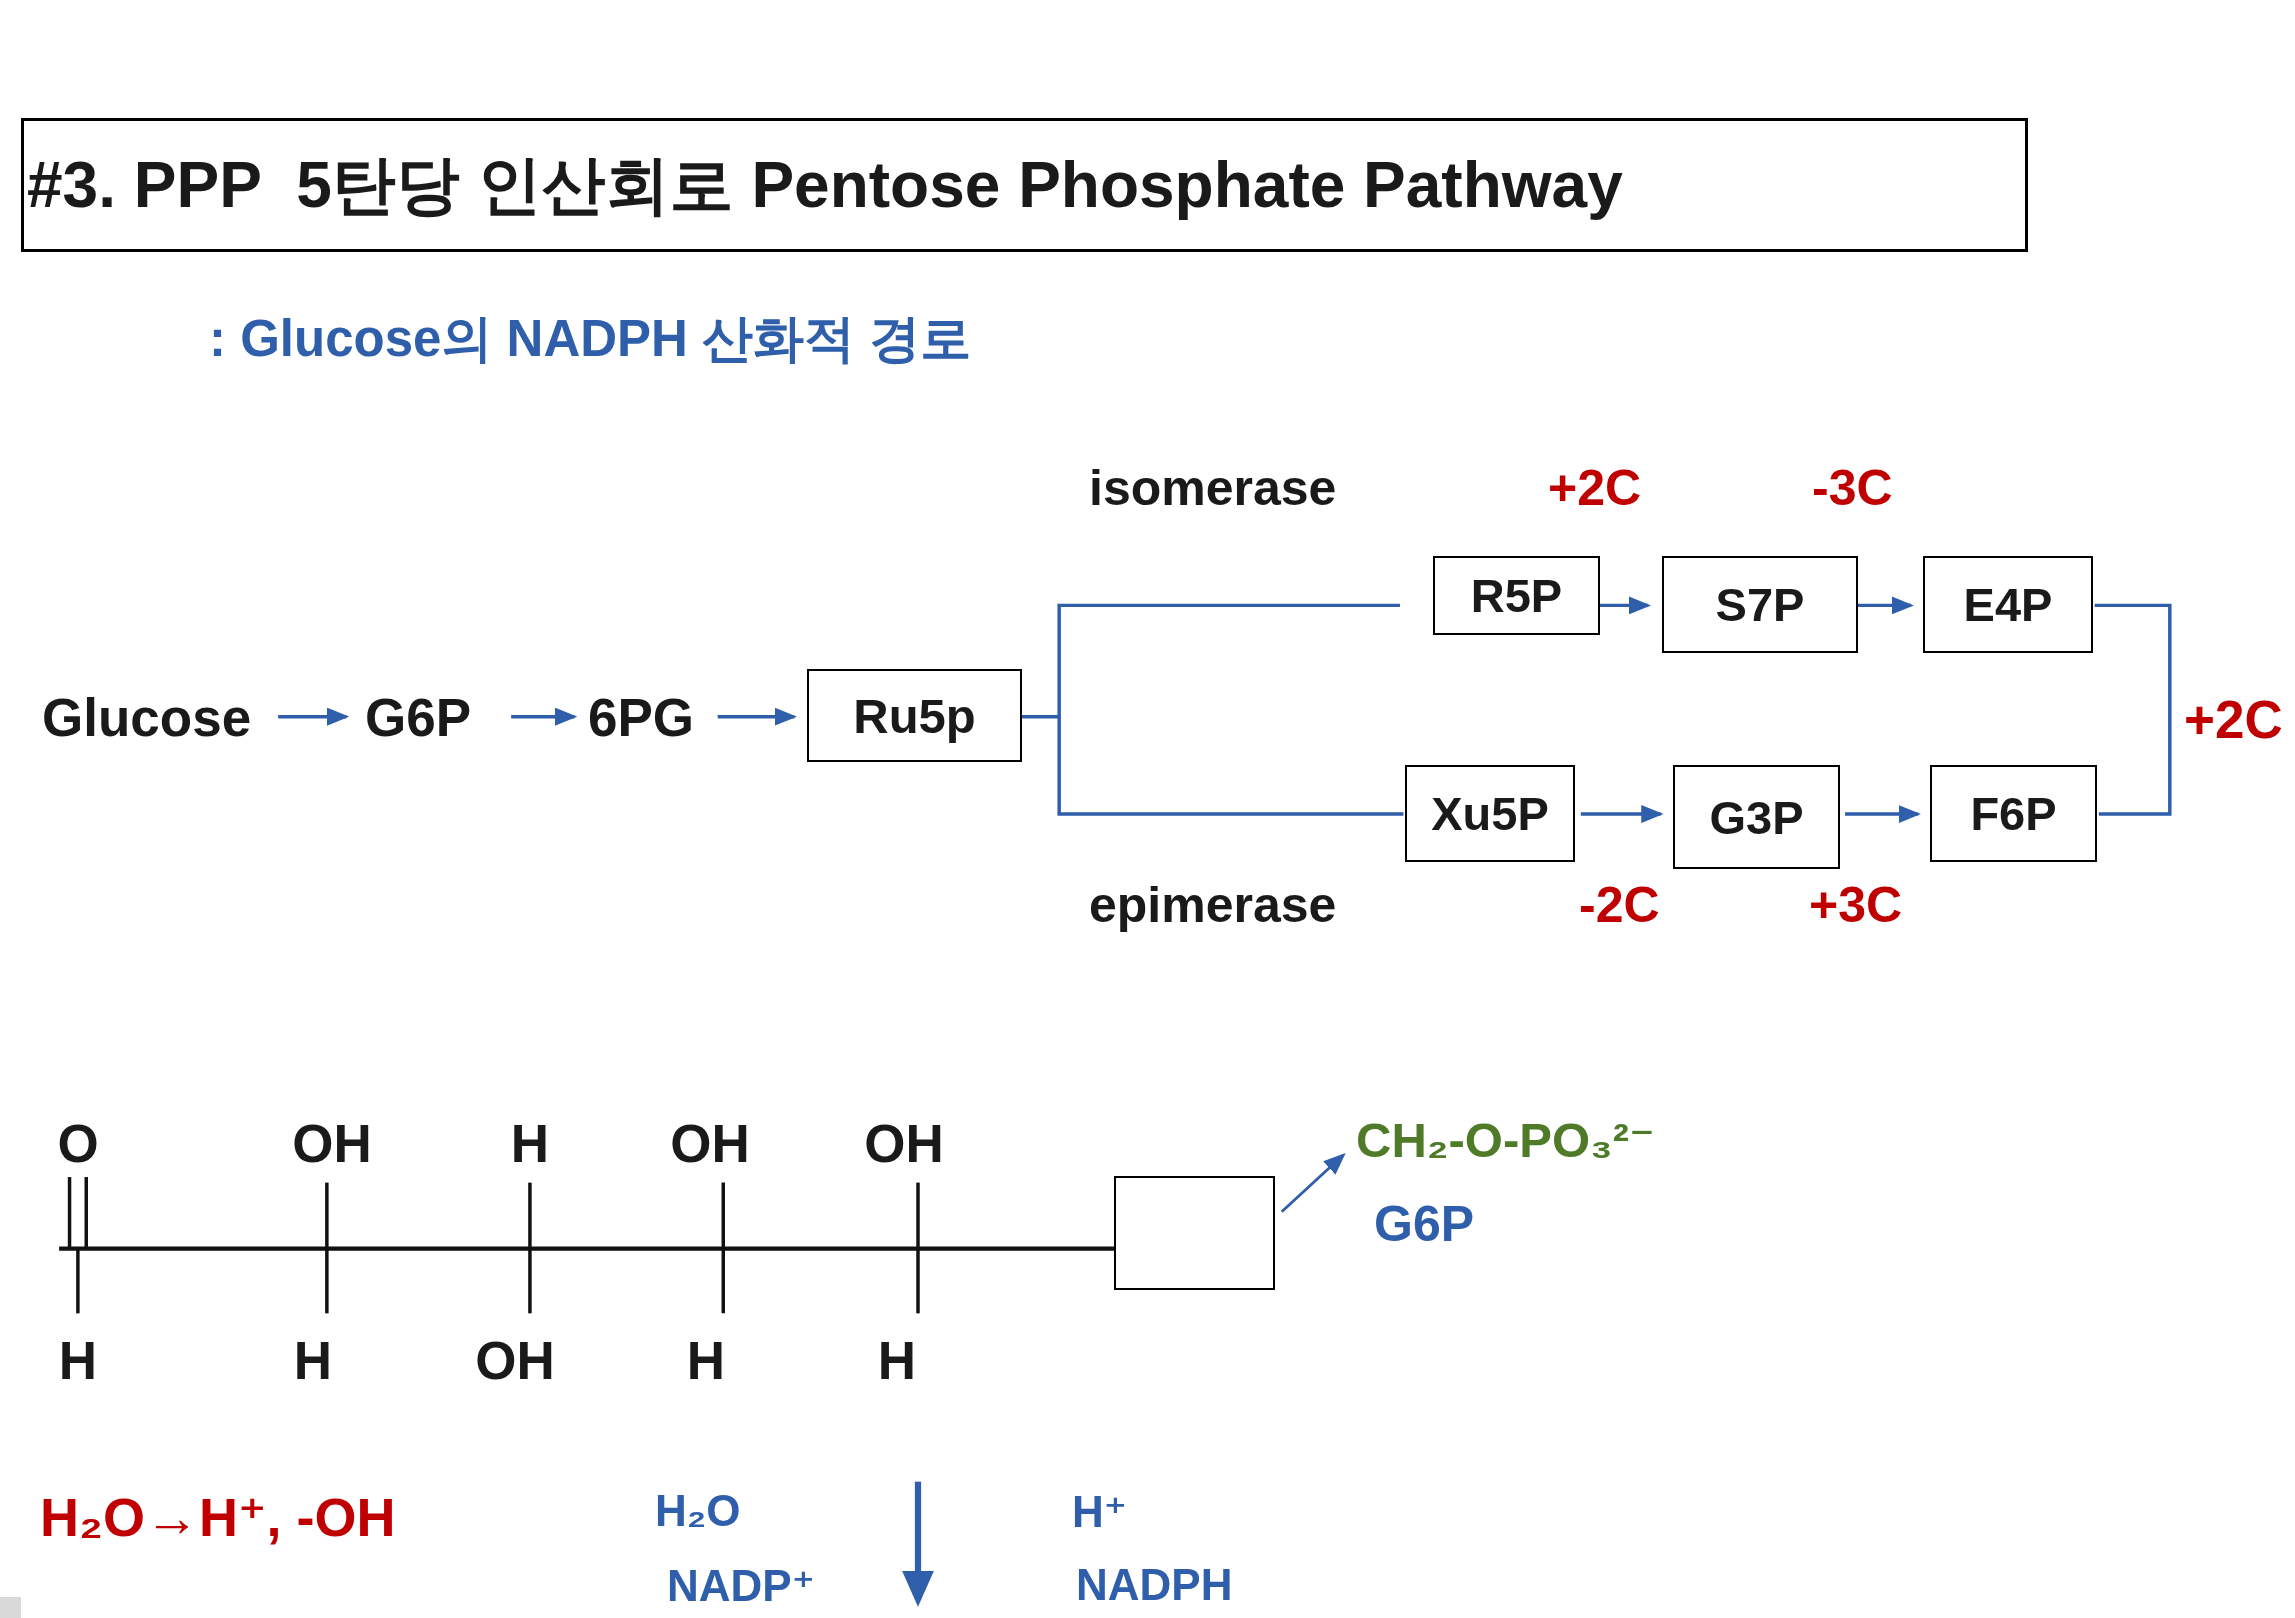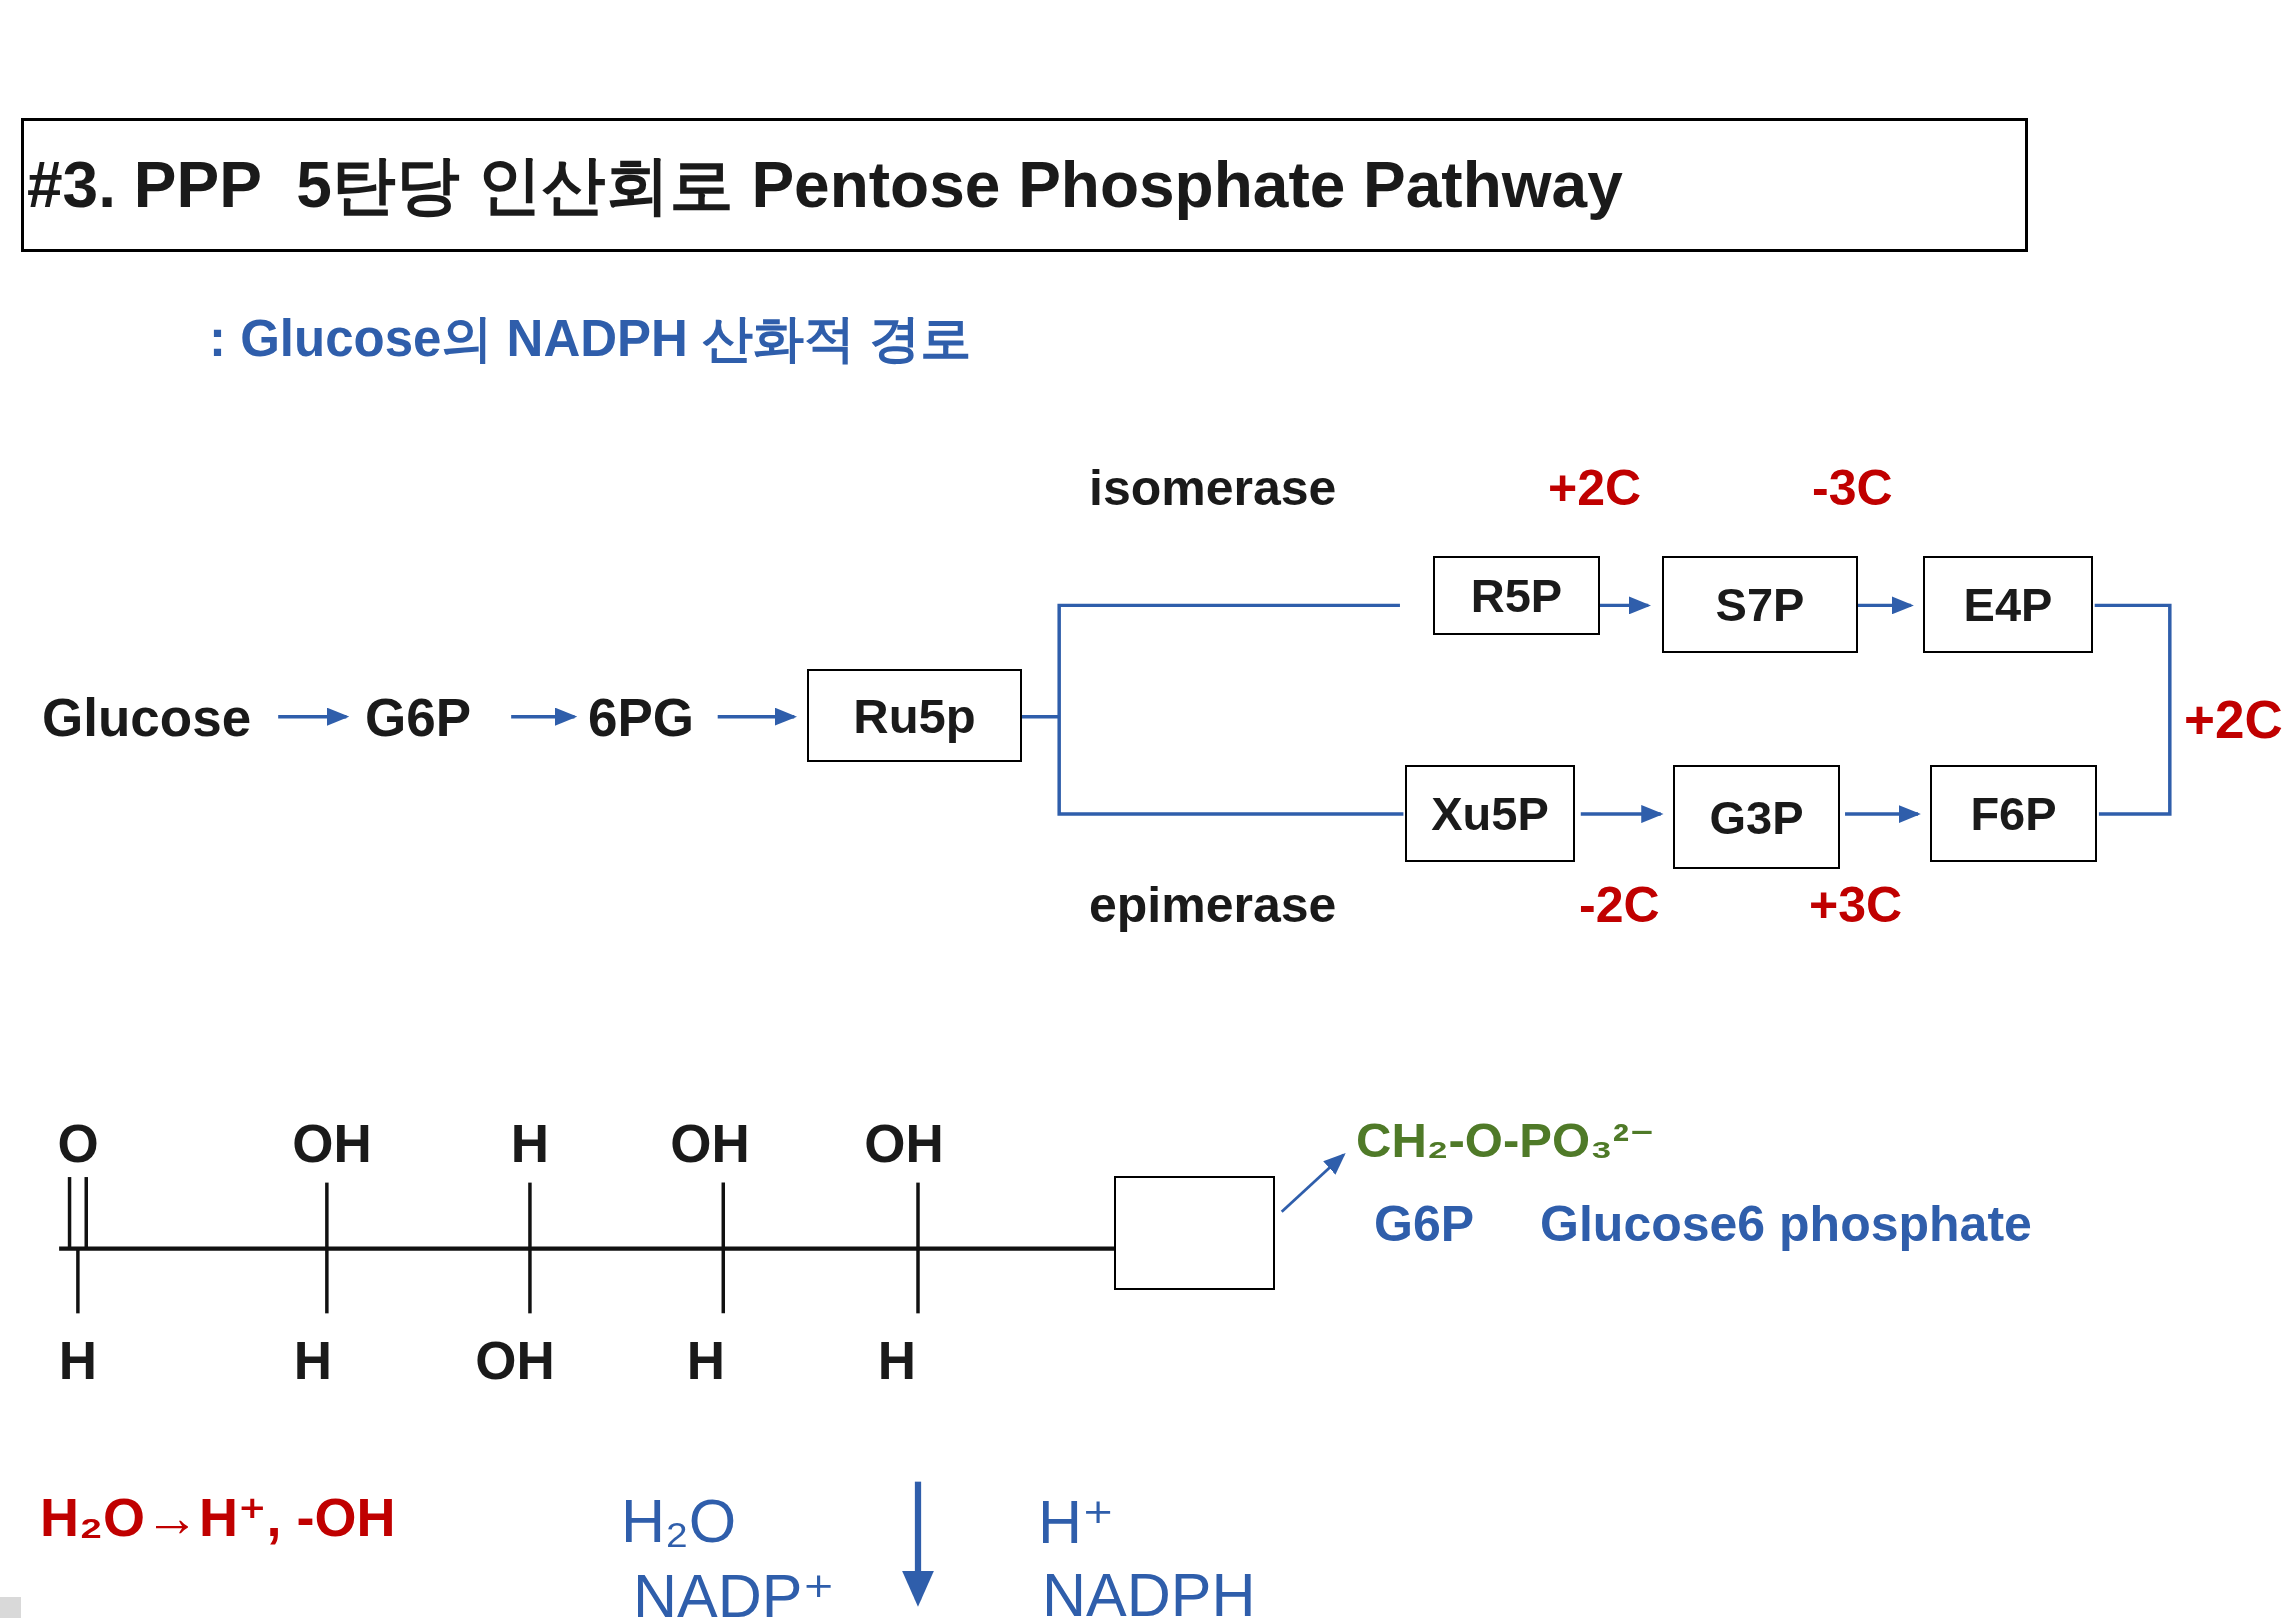--- a/index.html
+++ b/index.html
@@ -25,21 +25,21 @@
   .node{
     border:2.8px solid #000;background:#fff;display:flex;align-items:center;justify-content:center;
     font-size:47px;font-weight:bold;
   }
   .enzyme{font-size:50px;font-weight:bold;}
   .delta{font-size:50px;font-weight:bold;color:var(--red);text-align:center;}
   .atom{font-size:53px;font-weight:bold;transform:translateX(-50%);}
   .greenf{left:1356px;top:1112px;font-size:49px;font-weight:bold;color:var(--green);}
   .g6p-line{left:1374px;top:1195px;font-size:50px;font-weight:bold;color:var(--blue);display:flex;gap:66px;}
   .red-rxn{left:40px;top:1486px;font-size:54px;font-weight:bold;color:var(--red);}
-  .blue-rxn{font-size:61px;font-weight:normal;color:var(--blue);}
+  .blue-rxn{font-size:44px;font-weight:bold;color:var(--blue);margin-left:34px;}
   .phosbox{left:1114px;top:1176px;width:161px;height:114px;border:2.8px solid #000;background:#fff;}
   svg .blu{stroke:var(--blue);}
   svg .blk{stroke:#111;}
   svg marker path{fill:var(--blue);}
   .corner{left:0;top:1597px;width:21px;height:21.6px;background:#d9d9d9;}
 </style>
 </head>
 <body>
 
 <svg class="abs" width="2295" height="1619" viewBox="0 0 3300 2327" style="left:0;top:0">
@@ -113,21 +113,20 @@
 <div class="abs atom" style="left:313px;top:1330px">H</div>
 <div class="abs atom" style="left:515px;top:1330px">OH</div>
 <div class="abs atom" style="left:706px;top:1330px">H</div>
 <div class="abs atom" style="left:897px;top:1330px">H</div>
 
 <div class="abs phosbox"></div>
 
 <div class="abs greenf">CH₂-O-PO₃²⁻</div>
 <div class="abs g6p-line">
   <span>G6P</span>
-  <span>Glucose6 phosphate</span>
 </div>
 
 <div class="abs red-rxn">H₂O→H⁺, -OH</div>
 <div class="abs blue-rxn" style="left:621px;top:1486px">H₂O</div>
 <div class="abs blue-rxn" style="left:633px;top:1560px">NADP⁺</div>
 <div class="abs blue-rxn" style="left:1038px;top:1486px">H⁺</div>
 <div class="abs blue-rxn" style="left:1042px;top:1560px">NADPH</div>
 
 <div class="abs corner"></div>
 

